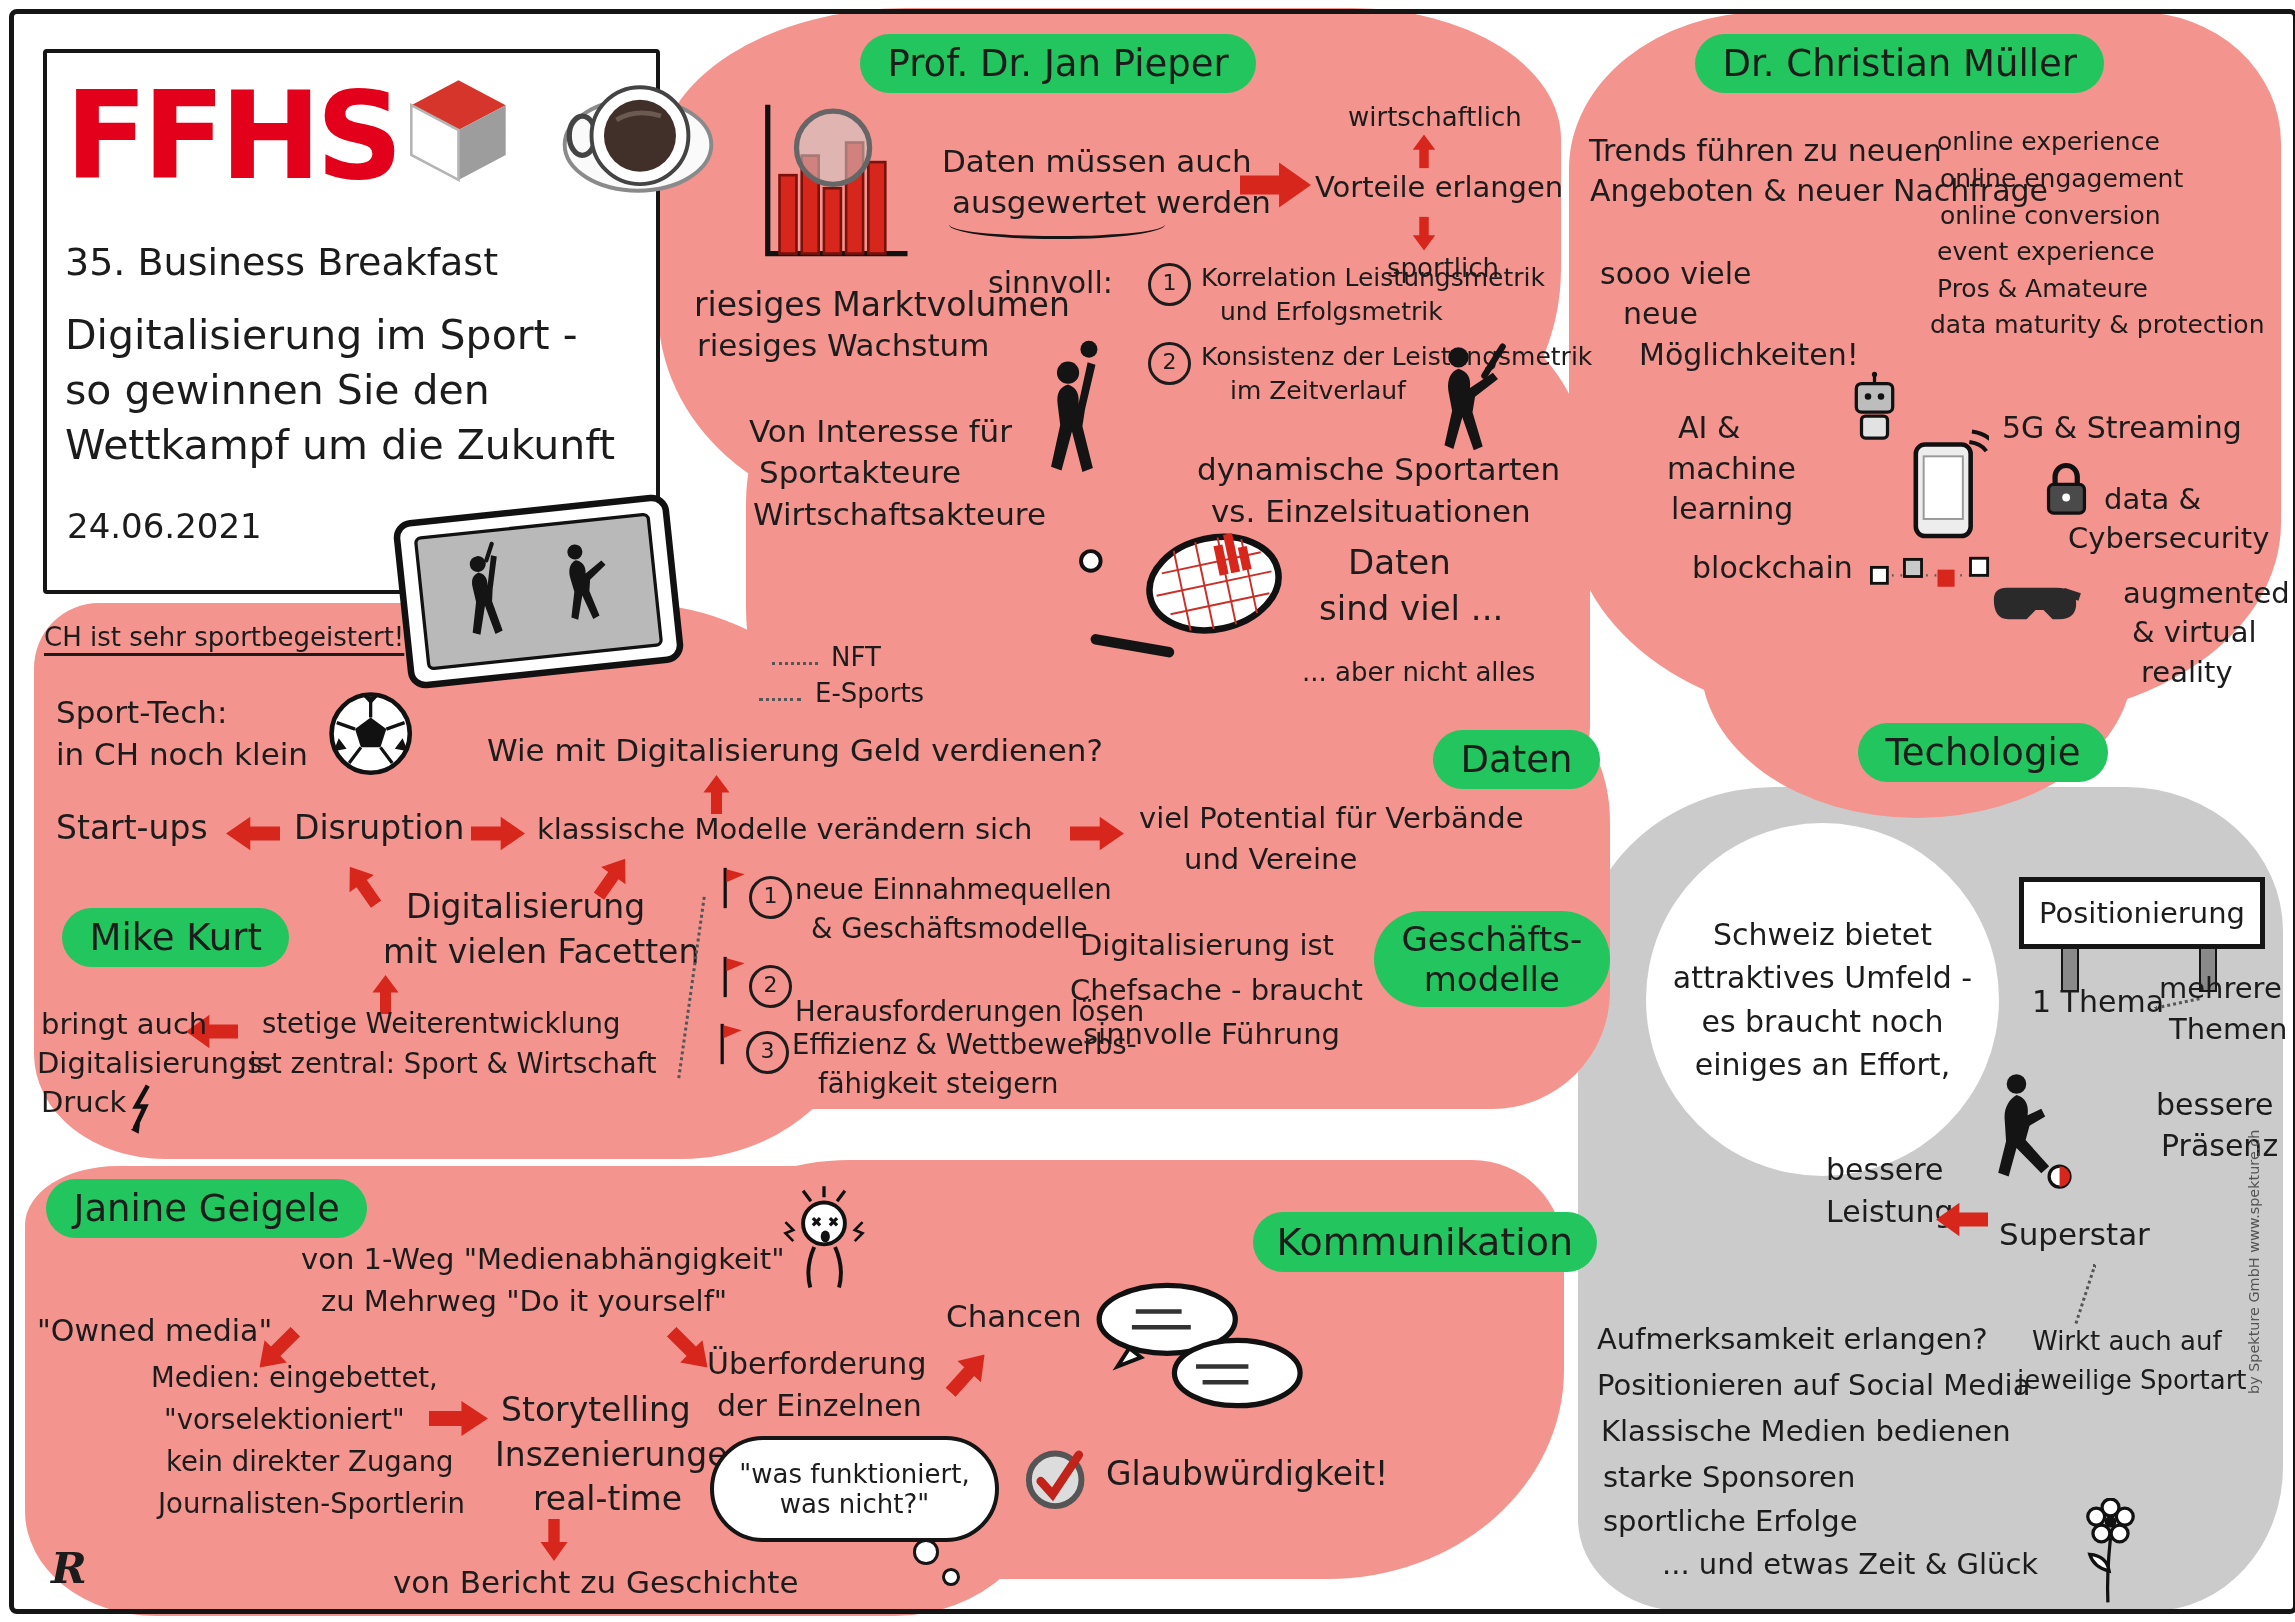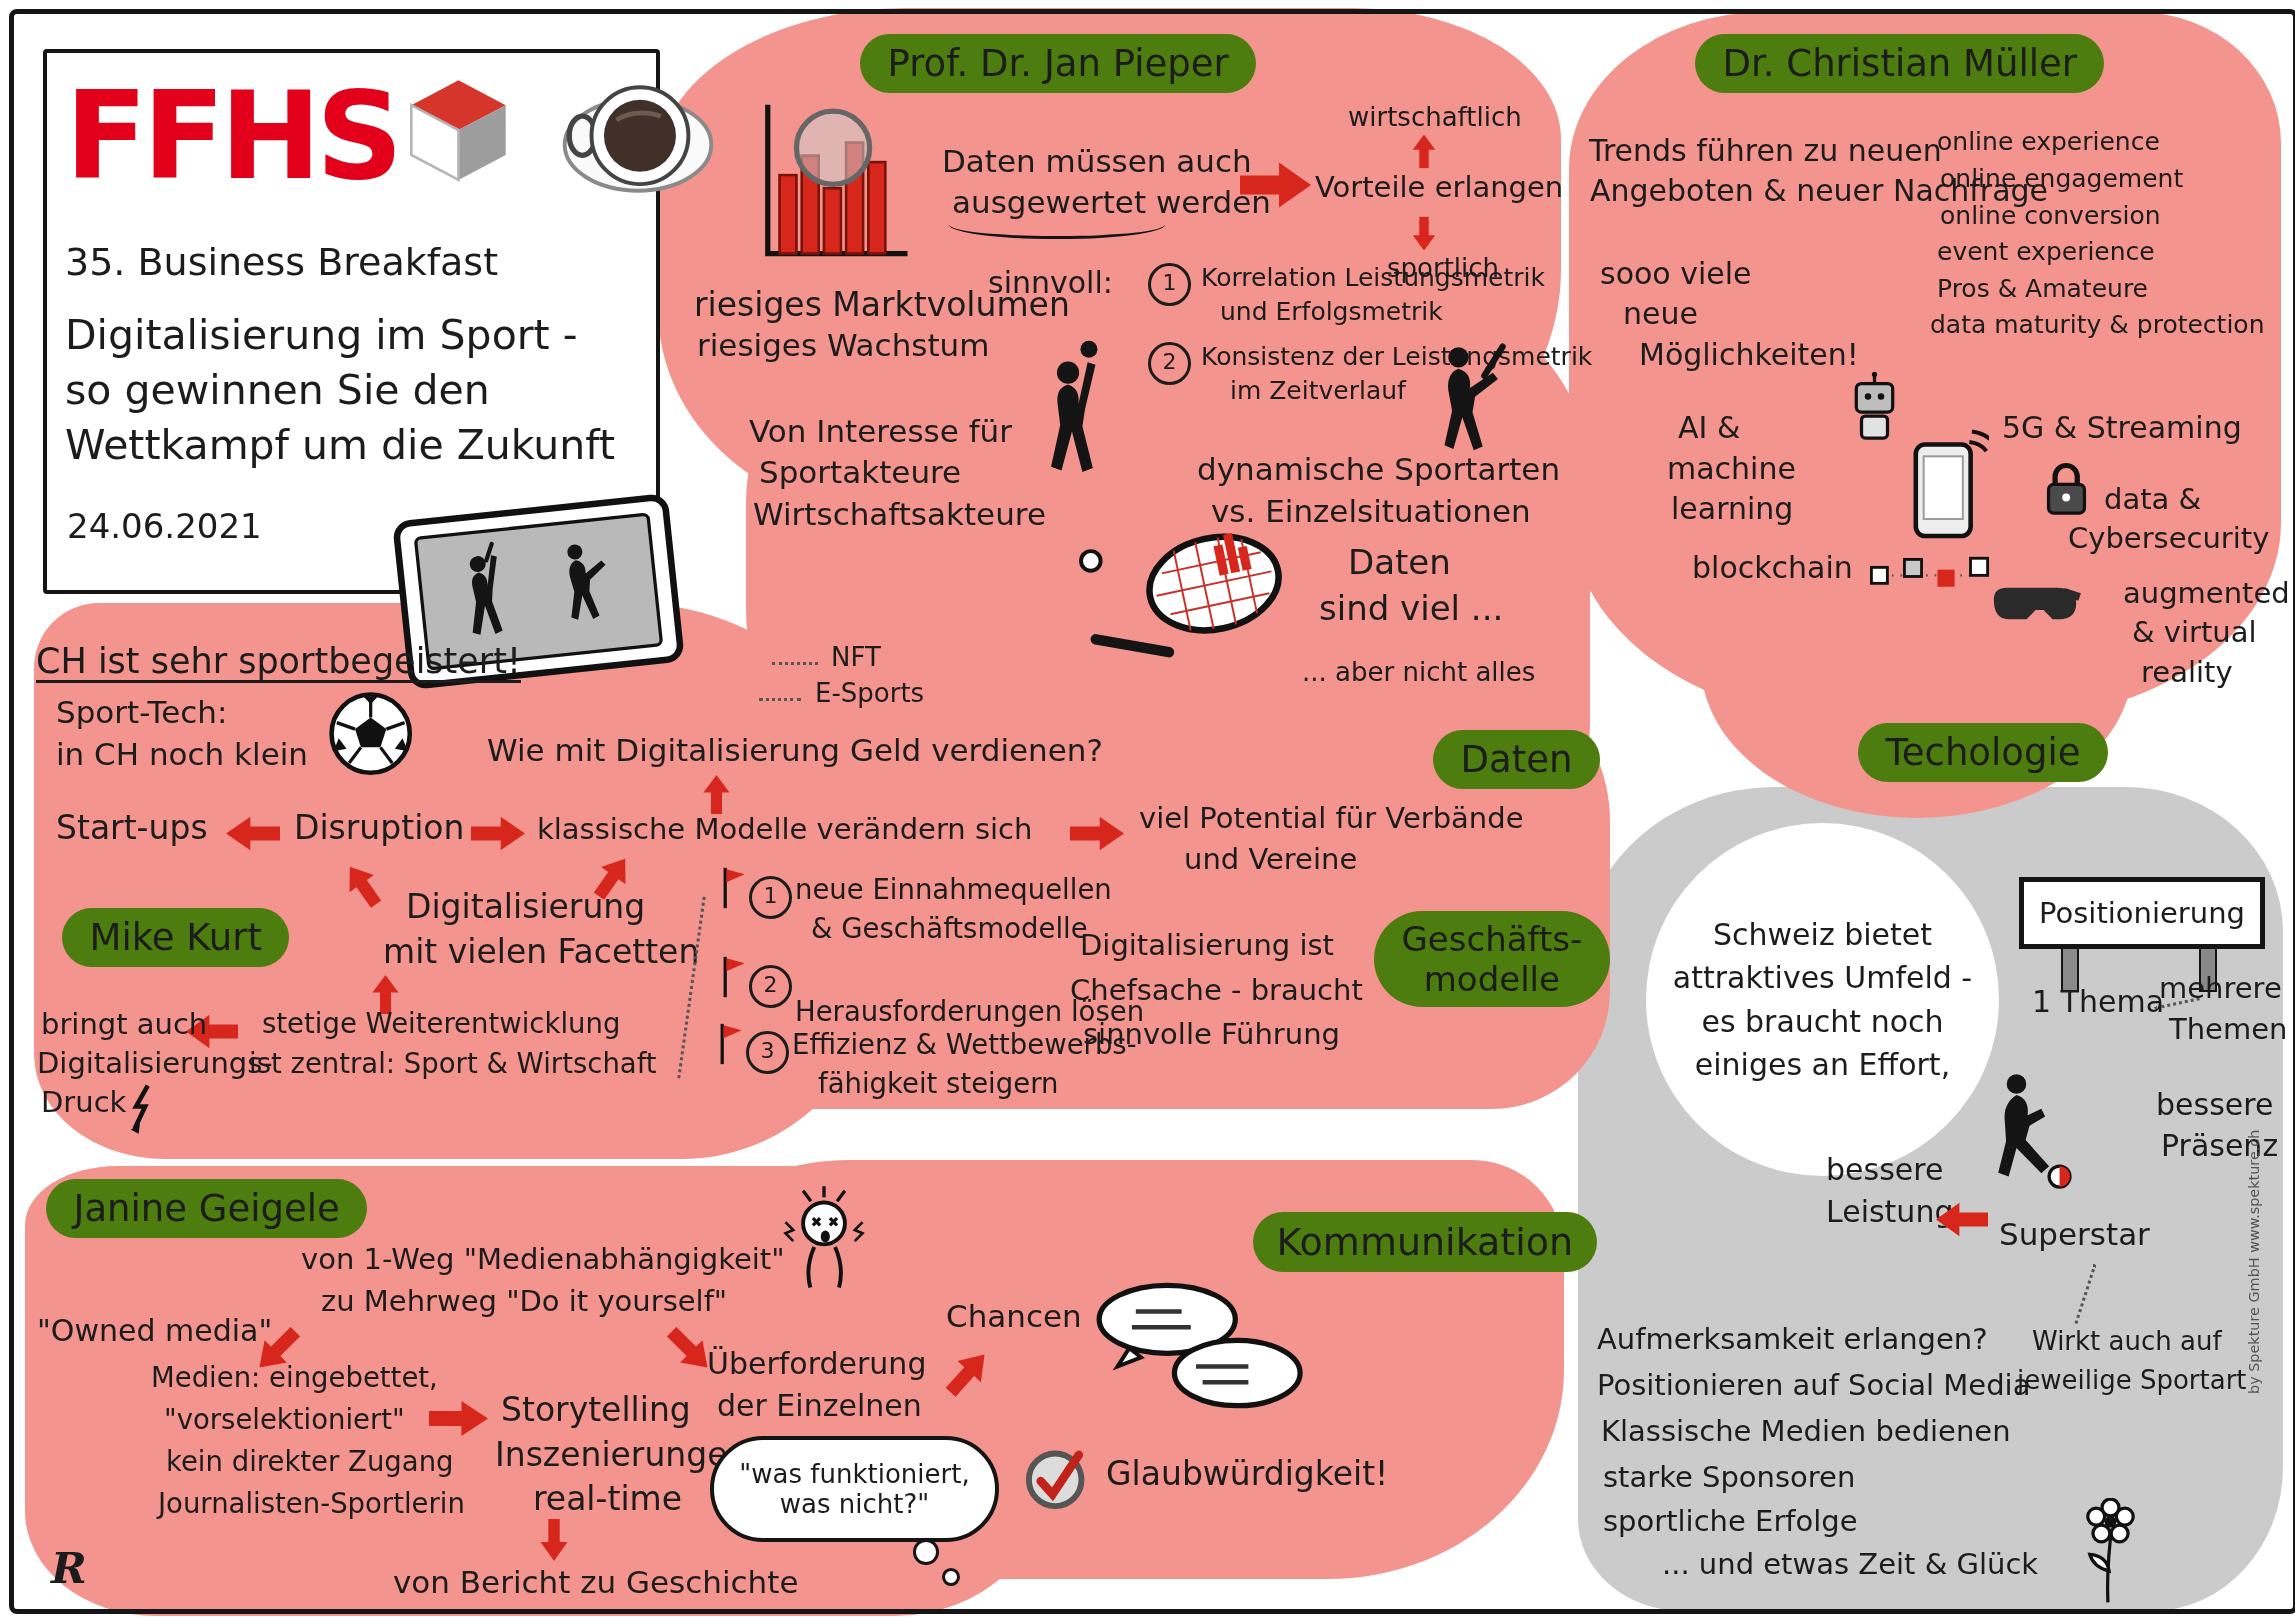--- a/index.html
+++ b/index.html
@@ -3,21 +3,21 @@
 <meta charset="utf-8">
 <style>
   html,body{margin:0;padding:0;background:#fff;}
   .canvas{position:relative;width:2295px;height:1623px;background:#fff;overflow:hidden;
           font-family:"DejaVu Sans",sans-serif;color:#1c1c1c;padding-left:12px;}
   .frame{position:absolute;inset:9.2px;border:5.2px solid #151515;border-radius:7.9px;pointer-events:none;z-index:60;}
   .layer{position:absolute;inset:0;}
   .blob{position:absolute;background:#f4948e;}
   .blob.gray{background:#cbcbcb;}
   .t{position:absolute;white-space:nowrap;line-height:1.12;}
-  .pill{position:absolute;background:#4d7c0f;border-radius:52px;padding:7.9px 27.5px;white-space:nowrap;}
+  .pill{position:absolute;background:#22c55e;border-radius:52px;padding:7.9px 27.5px;white-space:nowrap;}
   .ar{position:absolute;background:#d7271d;clip-path:polygon(0 31%,55% 31%,55% 5%,100% 50%,55% 95%,55% 69%,0 69%);}
   .cn{position:absolute;width:37px;height:37px;border:3.3px solid #1c1c1c;border-radius:50%;
       font-size:22px;text-align:center;line-height:34px;}
   .dot{position:absolute;border-top:3.9px dotted #555;}
   .dotv{position:absolute;border-left:3.9px dotted #555;}
   .ic{position:absolute;}
   .ul{text-decoration:underline;text-underline-offset:6.5px;text-decoration-thickness:2.6px;}
   .card{position:absolute;left:43px;top:49px;width:609px;height:537px;background:#fff;border:4.6px solid #151515;border-radius:3.9px;}
   .wcircle{position:absolute;background:#fff;border-radius:50%;display:flex;flex-direction:column;
            align-items:center;justify-content:center;text-align:center;}
@@ -201,21 +201,21 @@
       <path d="M12 36 q0 -18 20 -18 h76 q30 0 30 24 q0 24 -26 24 h-10 l-14 -14 h-12 l-14 14 H34 q-22 0 -22 -30 Z" fill="#2a2a2a"></path>
       <rect x="118" y="22" width="26" height="12" fill="#2a2a2a" transform="rotate(18 131 28)"></rect>
     </svg>
     <div class="t" style="left:2123px;top:577px;font-size:29px;">augmented</div>
     <div class="t" style="left:2132px;top:616px;font-size:29px;">&amp; virtual</div>
     <div class="t" style="left:2141px;top:656px;font-size:29px;">reality</div>
     <div class="pill" style="left:1858px;top:723px;font-size:37px;">Techologie</div>
   </div>
 
   <div class="layer">
-    <div class="t ul" style="left:36px;top:623px;font-size:35px;margin-top:19px;">CH ist sehr sportbegeistert!</div>
+    <div class="t ul" style="left:44px;top:623px;font-size:26px;">CH ist sehr sportbegeistert!</div>
     <svg class="ic" style="left:327px;top:690px;" width="88" height="88" viewBox="0 0 135 135">
       <circle cx="67" cy="67" r="60" fill="#fff" stroke="#111" stroke-width="7"></circle>
       <polygon points="67,42 91,60 82,88 52,88 43,60" fill="#111"></polygon>
       <path d="M67 42 V12 M91 60 L119 50 M82 88 L100 112 M52 88 L34 112 M43 60 L15 50" stroke="#111" stroke-width="5" fill="none"></path>
       <path d="M56 10 l22 0 -11 12 Z M116 74 l8 20 -20 -4 Z M18 74 l-8 20 20 -4 Z" fill="#111"></path>
     </svg>
     <div class="t" style="left:56px;top:695px;font-size:31px;">Sport-Tech:</div>
     <div class="t" style="left:56px;top:737px;font-size:31px;">in CH noch klein</div>
     <div class="dot" style="left:772px;top:662px;width:46px;"></div>
     <div class="t" style="left:831px;top:643px;font-size:26px;">NFT</div>

